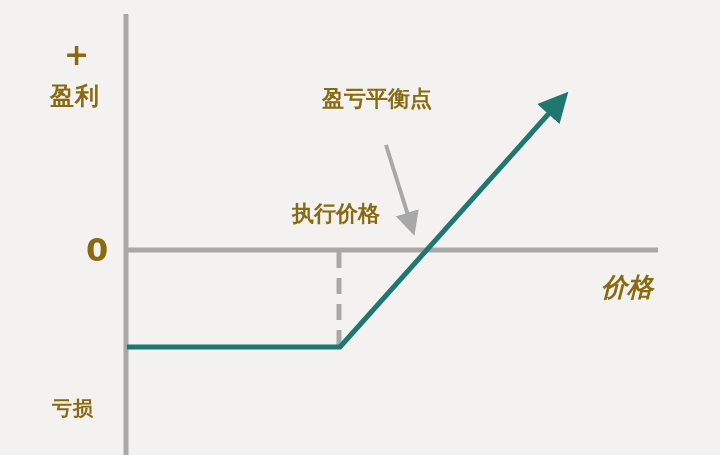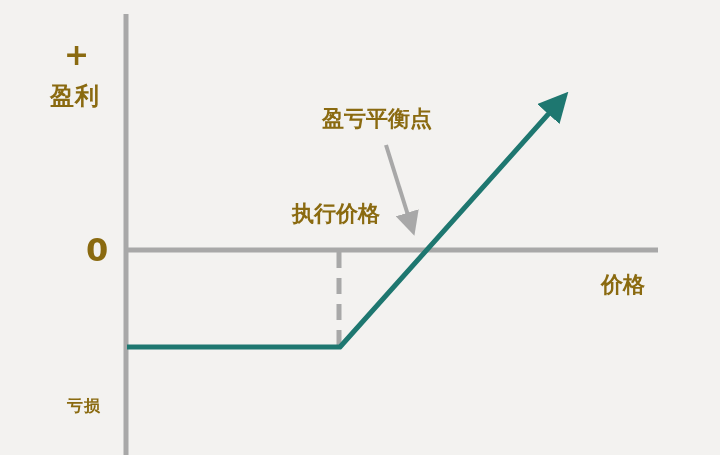--- a/index.html
+++ b/index.html
@@ -14,24 +14,24 @@
     position: absolute;
     color: #8a6a10;
     font-weight: bold;
     font-family: "DejaVu Sans", sans-serif;
     white-space: nowrap;
     line-height: 1;
   }
   .plus { left: 64px; top: 40px; font-size: 30px; }
   .profit { left: 50px; top: 84px; font-size: 24px; letter-spacing: 1px; }
   .zero { left: 86px; top: 234px; font-size: 32px; }
-  .loss { left: 52px; top: 398px; font-size: 16px; letter-spacing: 1px; margin-left: 15px; }
-  .breakeven { left: 322px; top: 108px; font-size: 22px; }
+  .loss { left: 52px; top: 398px; font-size: 20px; letter-spacing: 1px; }
+  .breakeven { left: 322px; top: 88px; font-size: 22px; }
   .strike { left: 292px; top: 203px; font-size: 22px; }
-  .price { left: 601px; top: 274px; font-size: 22px; }
+  .price { left: 601px; top: 274px; font-size: 26px; font-style: italic; }
 </style>
 </head>
 <body>
 
 <svg class="canvas" width="720" height="455" viewBox="0 0 720 455">
   <defs>
     <marker id="tealHead" markerWidth="6" markerHeight="6" refX="3.5" refY="3" orient="auto" markerUnits="strokeWidth">
       <path d="M0,0 L6,3 L0,6 z" fill="#1e7770"></path>
     </marker>
     <marker id="grayHead" markerWidth="6" markerHeight="6" refX="4" refY="3" orient="auto" markerUnits="strokeWidth">

